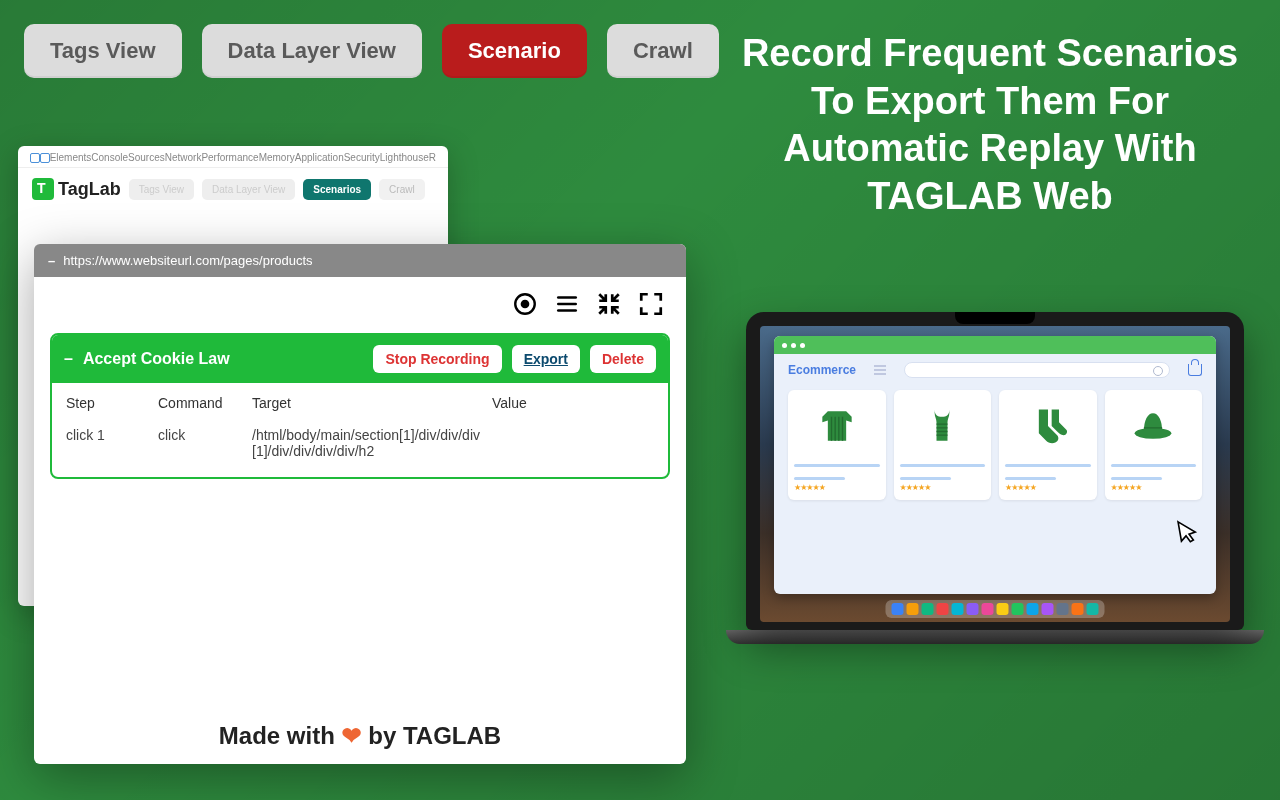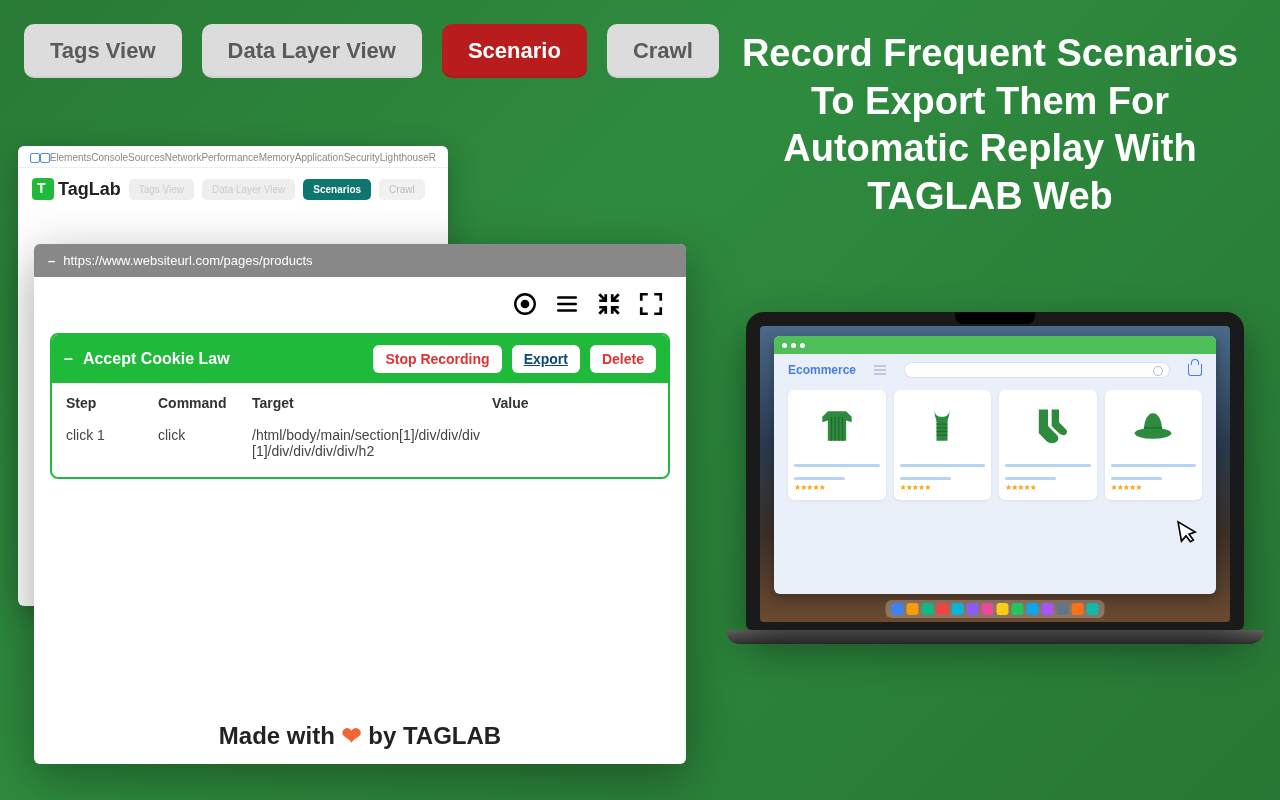--- a/index.html
+++ b/index.html
@@ -103,21 +103,21 @@
   .scenario-head .btn {
     background: #fff; border-radius: 6px; padding: 6px 12px;
     font-weight: 700; font-size: 14px;
   }
   .scenario-head .btn.stop { color: #d33; }
   .scenario-head .btn.export { color: #0c4a6e; text-decoration: underline; }
   .scenario-head .btn.delete { color: #d33; }
 
   .step-table { padding: 4px 0 10px 0; filter: blur(0.6px); }
   .st-row { display: flex; padding: 8px 14px; font-size: 14px; color: #444; }
-  .st-row.head { font-weight: 700; color: #333; }
+  .st-row.head { font-weight: 400; color: #333; }
   .st-c1 { width: 92px; }
   .st-c2 { width: 94px; }
   .st-c3 { width: 240px; word-break: break-all; padding-right: 10px; }
   .st-c4 { flex: 1; }
 
   .made-with {
     position: absolute; left: 0; right: 0; bottom: 14px;
     text-align: center; font-weight: 800; font-size: 24px; color: #222;
   }
   .made-with .heart { color: #e63; }

